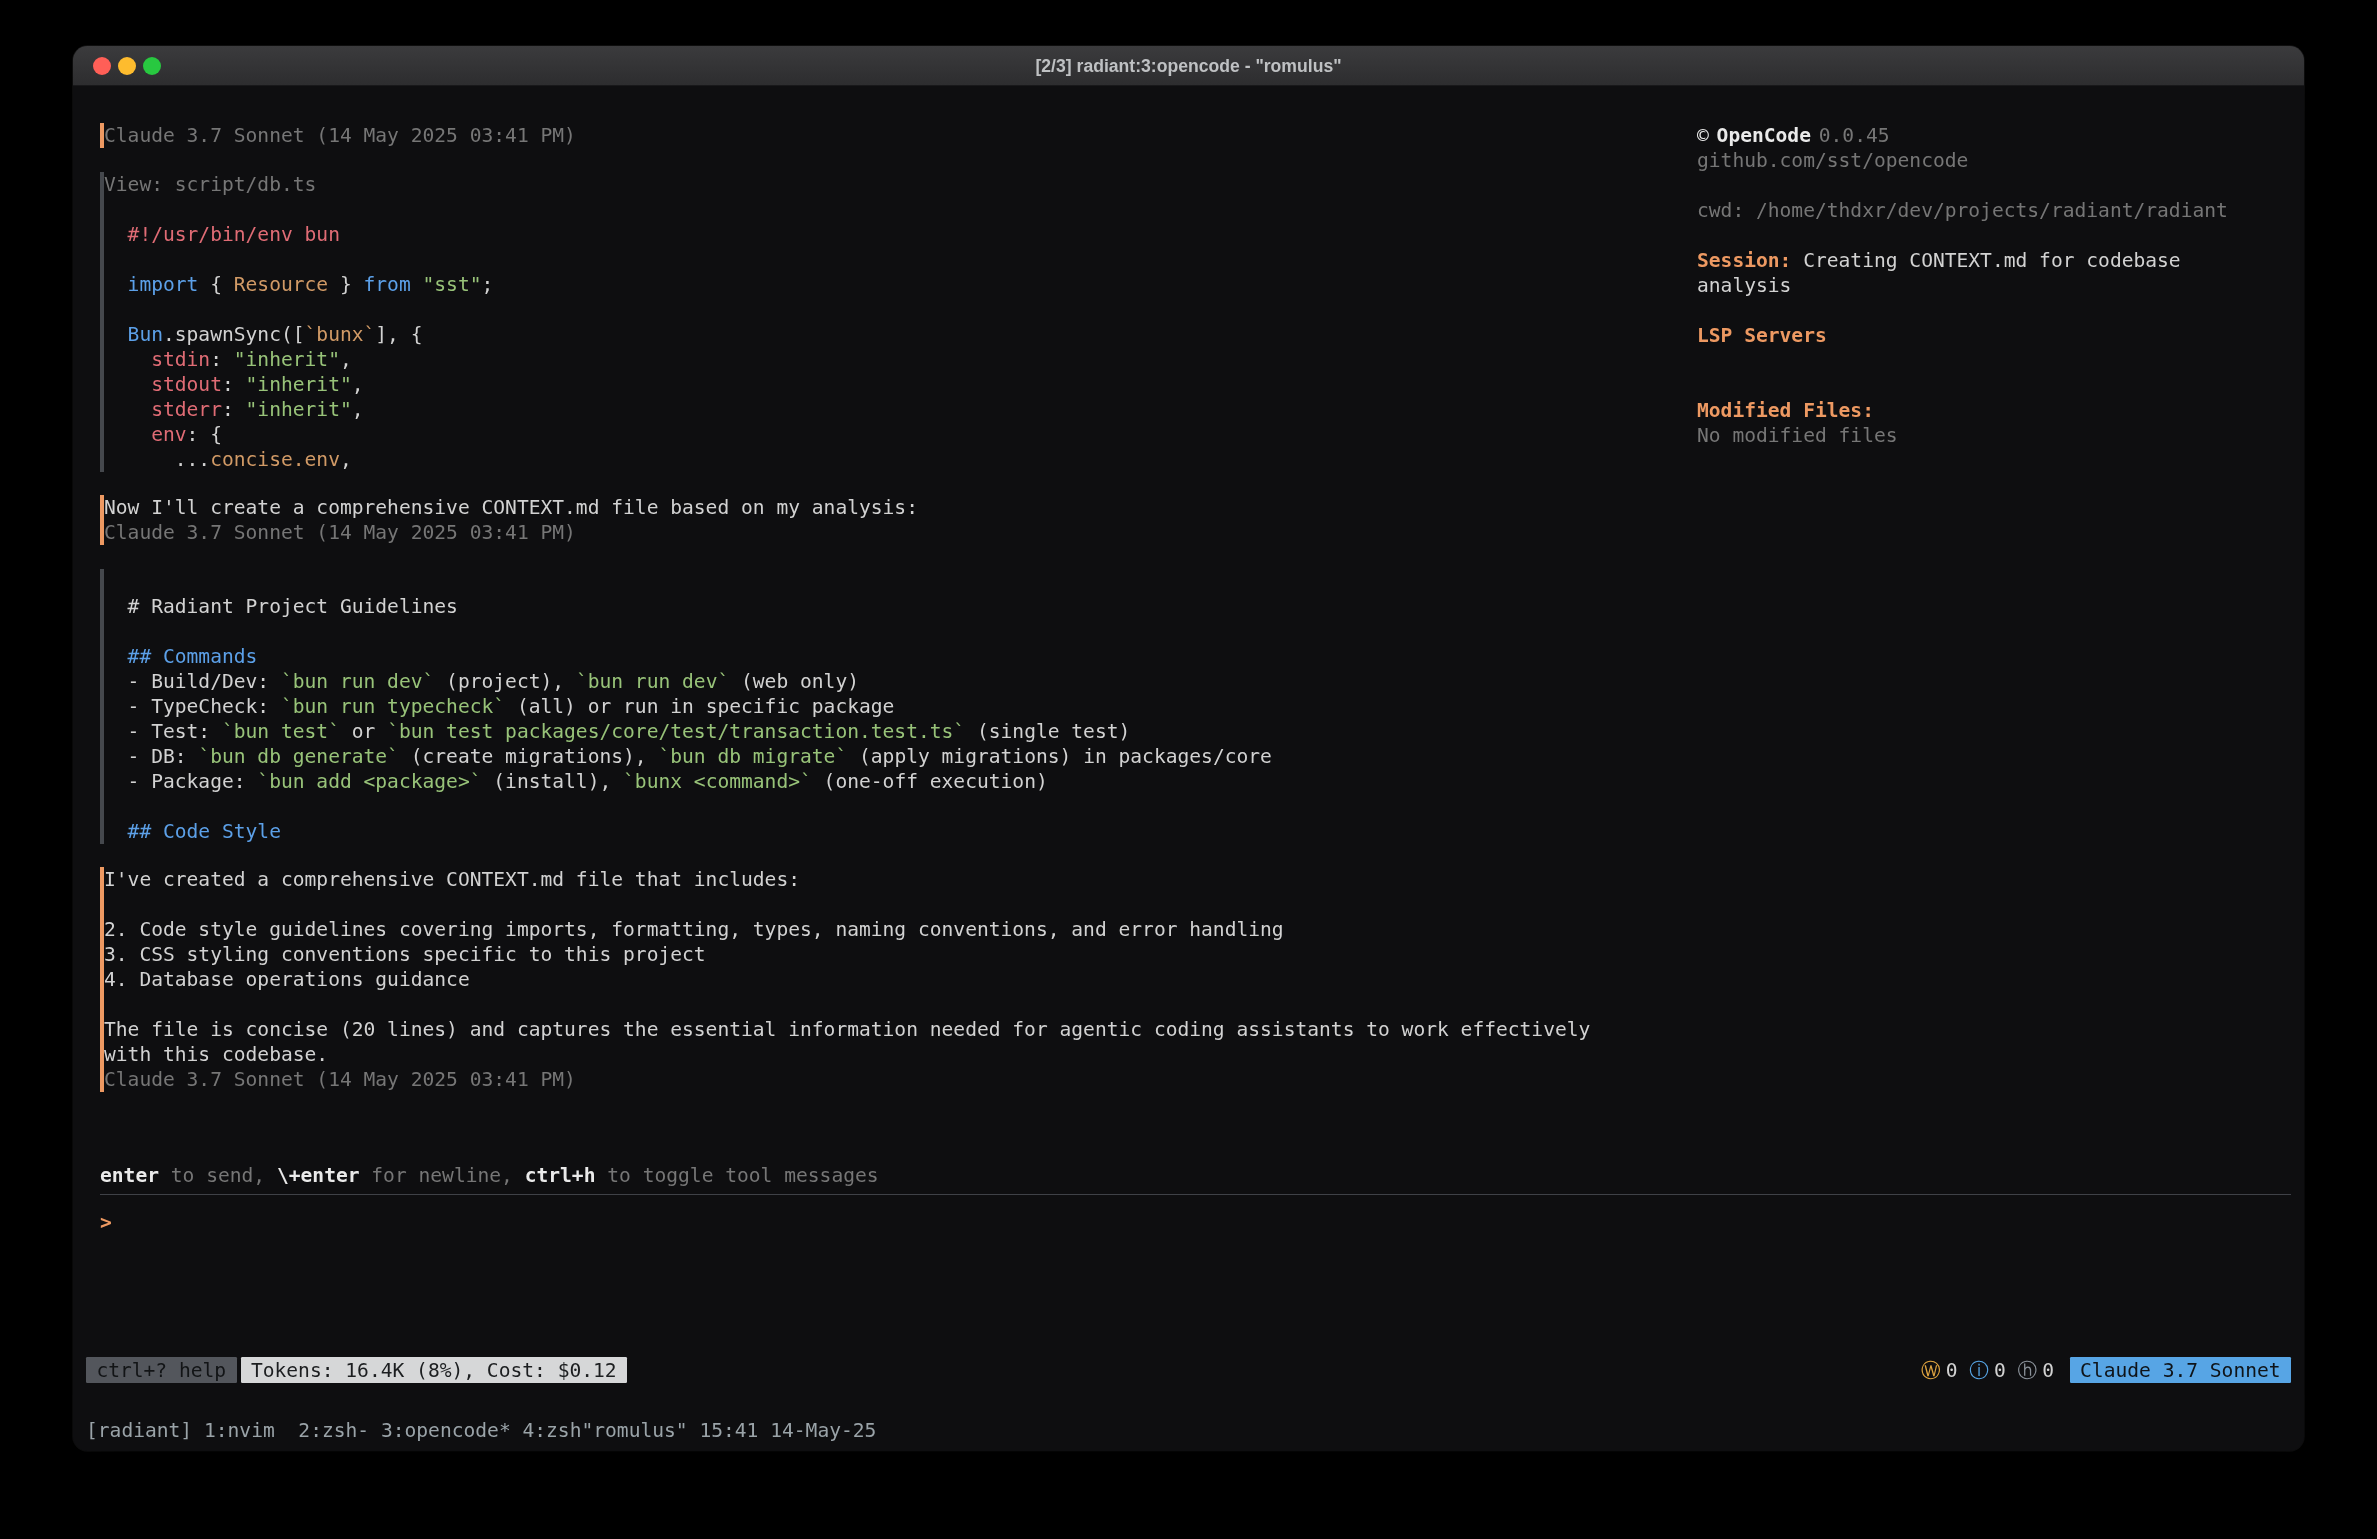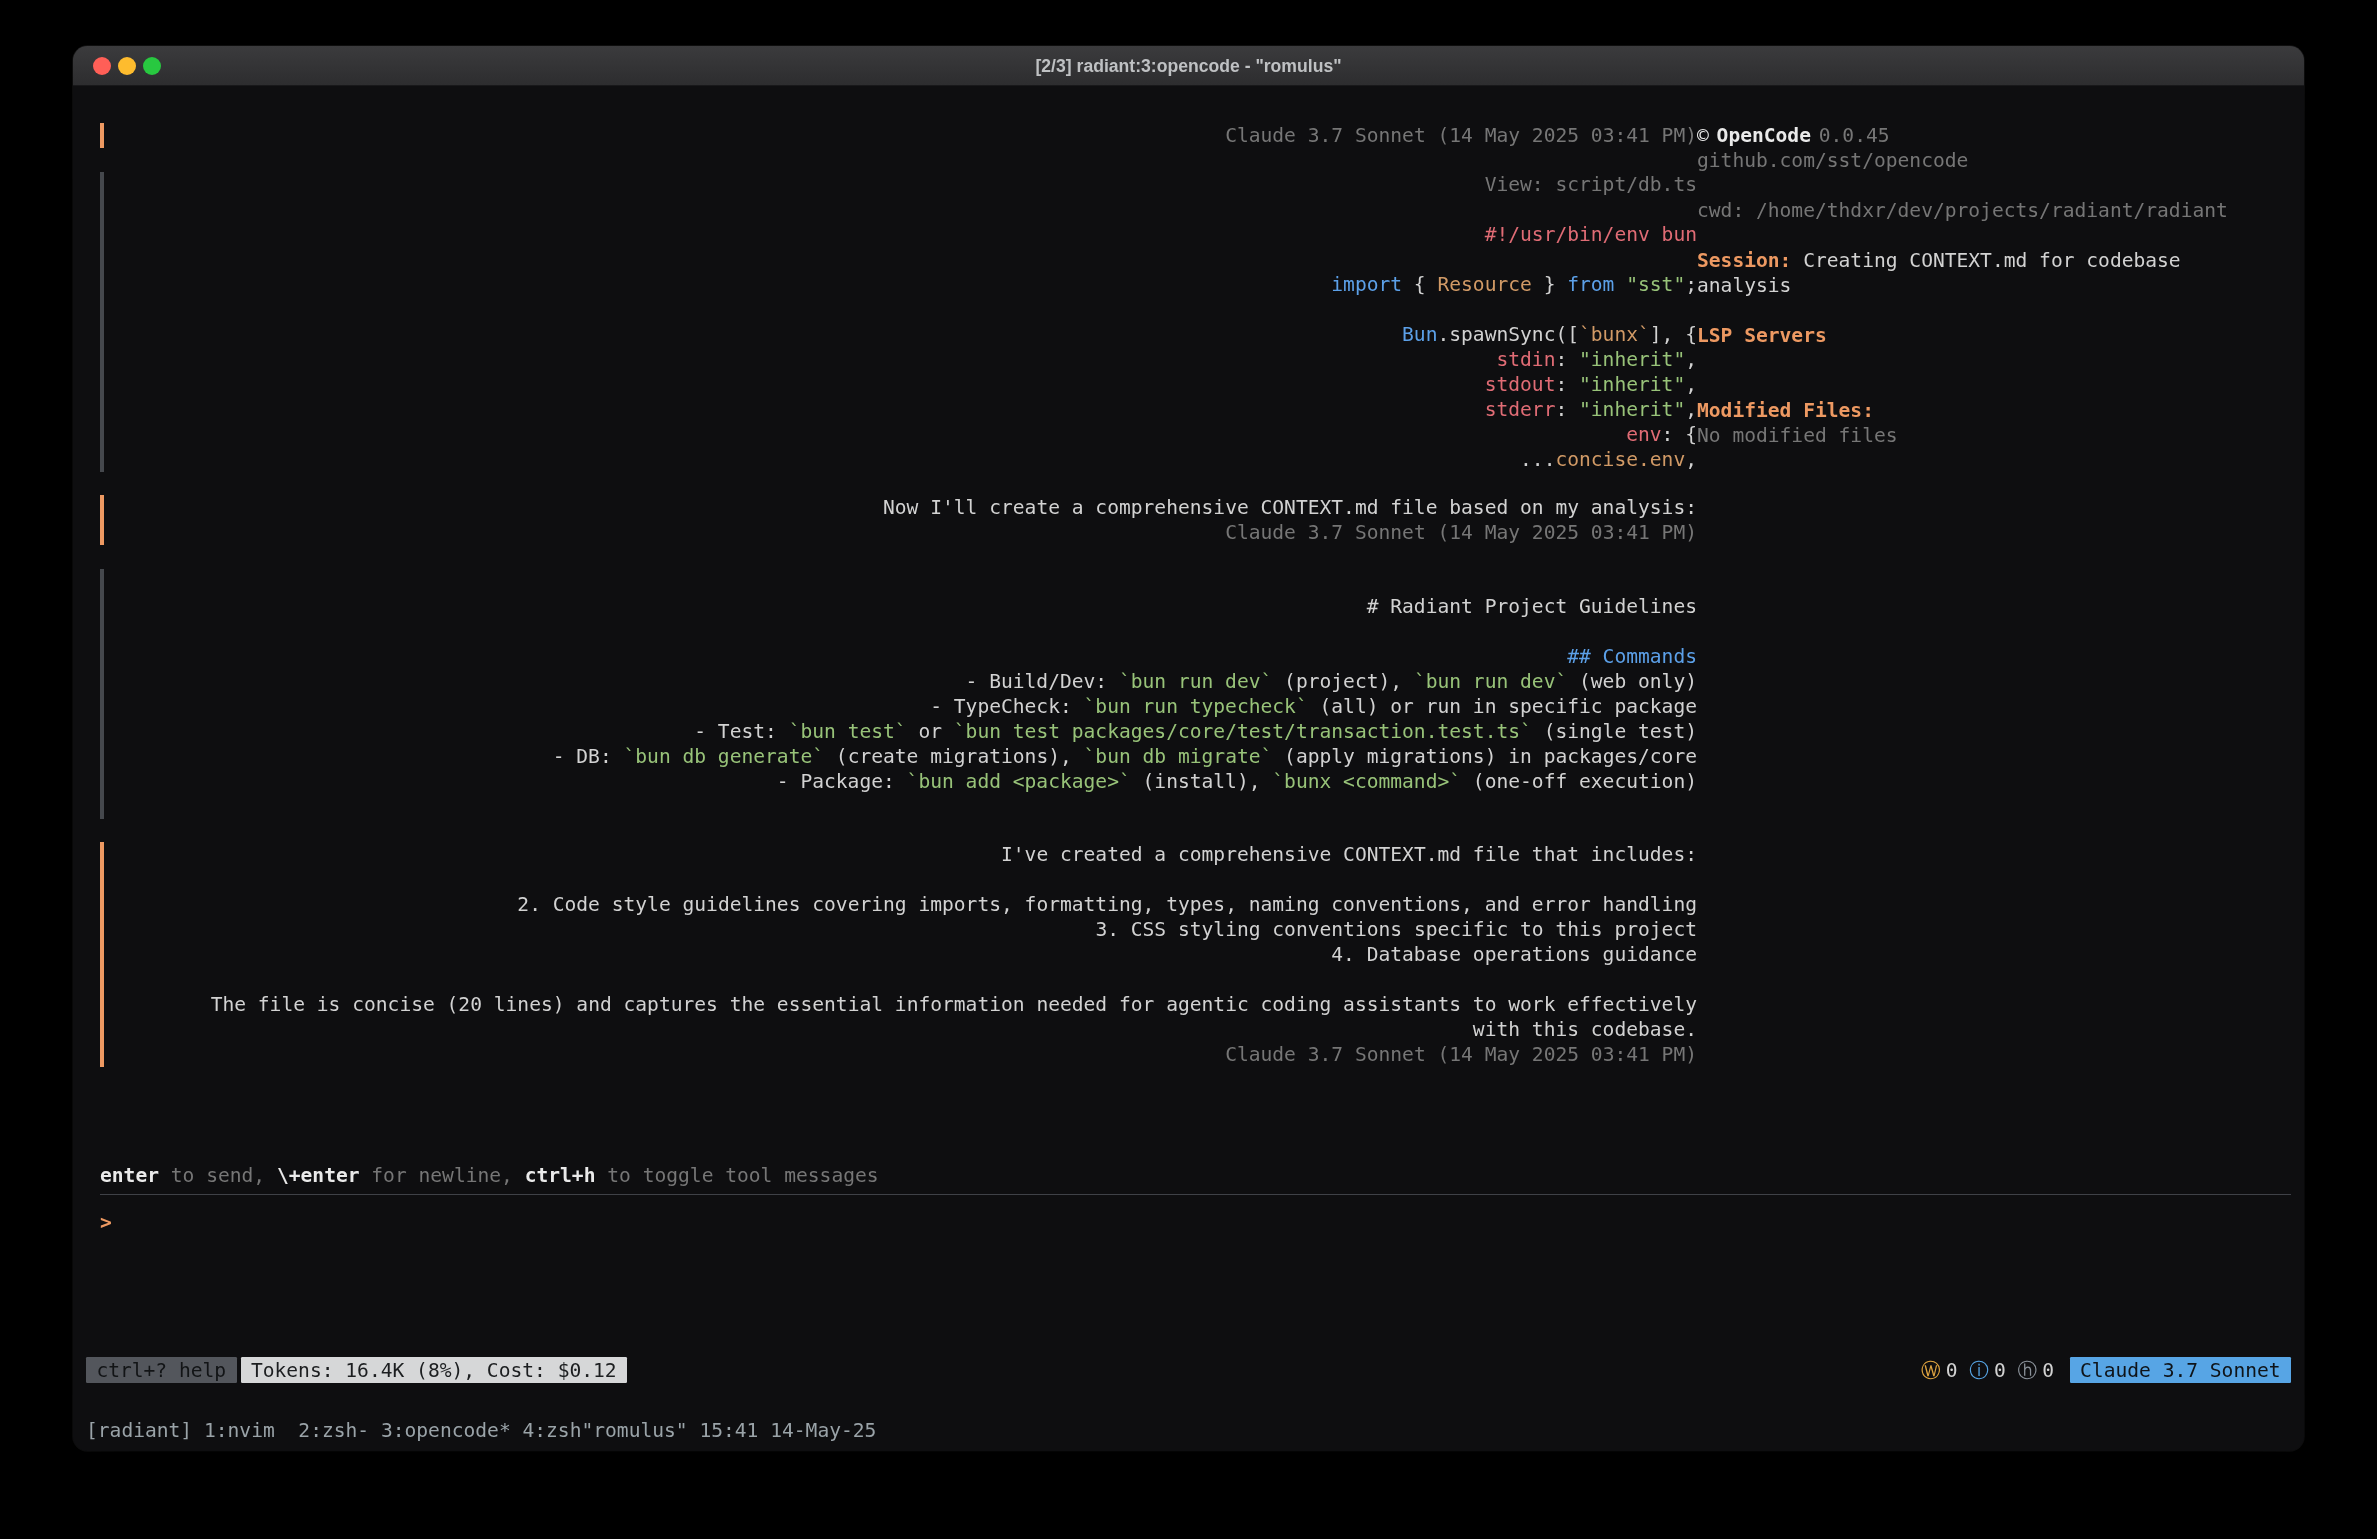--- a/index.html
+++ b/index.html
@@ -30,21 +30,21 @@
     white-space:nowrap;
   }
 
   .terminal {
     flex:1; min-height:0; display:flex; flex-direction:column;
     font-size:19.6px; line-height:25px; color:var(--fg,#d2d2d2); padding-bottom:7.8px;
   }
   .term-body { flex:1; min-height:0; display:flex; }
 
   .main { flex:1; min-width:0; padding:37px 0 0 27px; overflow:hidden; }
-  .msg { margin-bottom:23.5px; padding-left:34px; border-left:4.6px solid transparent;text-align:right; }
+  .msg { margin-bottom:23.5px; padding-left:0; border-left:4.6px solid transparent; }
   .accent-border { border-left-color:var(--accent,#ed9962); }
   .tool-border   { border-left-color:var(--tool-border,#45484d); }
   .line { white-space:pre; min-height:25px; }
   .dim { color:var(--dim,#767676); }
 
   .tk-dim    { color:var(--dim,#767676); }
   .tk-blue   { color:var(--blue,#5ca0e8); }
   .tk-green  { color:var(--green,#98c379); }
   .tk-coral  { color:var(--coral,#e06c75); }
   .tk-strorange { color:var(--str-orange,#d19a66); }
@@ -139,20 +139,21 @@
                 <div class="line"><span></span></div>
                 <div class="line"><span>  # Radiant Project Guidelines</span></div>
                 <div class="line"><span></span></div>
                 <div class="line"><span class="tk-blue">  ## Commands</span></div>
                 <div class="line"><span>  - Build/Dev: </span><span class="tk-green">`bun run dev`</span><span> (project), </span><span class="tk-green">`bun run dev`</span><span> (web only)</span></div>
                 <div class="line"><span>  - TypeCheck: </span><span class="tk-green">`bun run typecheck`</span><span> (all) or run in specific package</span></div>
                 <div class="line"><span>  - Test: </span><span class="tk-green">`bun test`</span><span> or </span><span class="tk-green">`bun test packages/core/test/transaction.test.ts`</span><span> (single test)</span></div>
                 <div class="line"><span>  - DB: </span><span class="tk-green">`bun db generate`</span><span> (create migrations), </span><span class="tk-green">`bun db migrate`</span><span> (apply migrations) in packages/core</span></div>
                 <div class="line"><span>  - Package: </span><span class="tk-green">`bun add &lt;package&gt;`</span><span> (install), </span><span class="tk-green">`bunx &lt;command&gt;`</span><span> (one-off execution)</span></div>
                 <div class="line"><span></span></div>
+                <div class="line"><span class="tk-blue">  ## Code Style</span></div>
               </div>
           </section>
 
           <section class="msg accent-border">
             <div>
                 <div class="line"><span>I've created a comprehensive CONTEXT.md file that includes:</span></div>
                 <div class="line"><span></span></div>
                 <div class="line"><span>2. Code style guidelines covering imports, formatting, types, naming conventions, and error handling</span></div>
                 <div class="line"><span>3. CSS styling conventions specific to this project</span></div>
                 <div class="line"><span>4. Database operations guidance</span></div>

